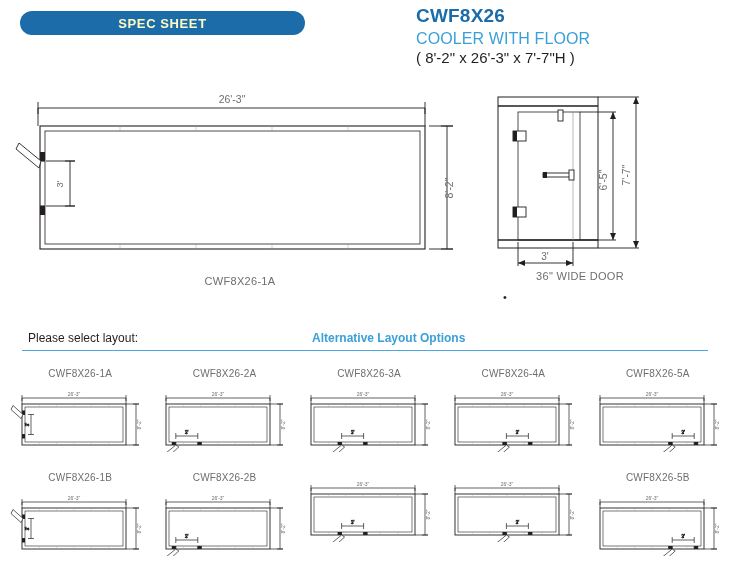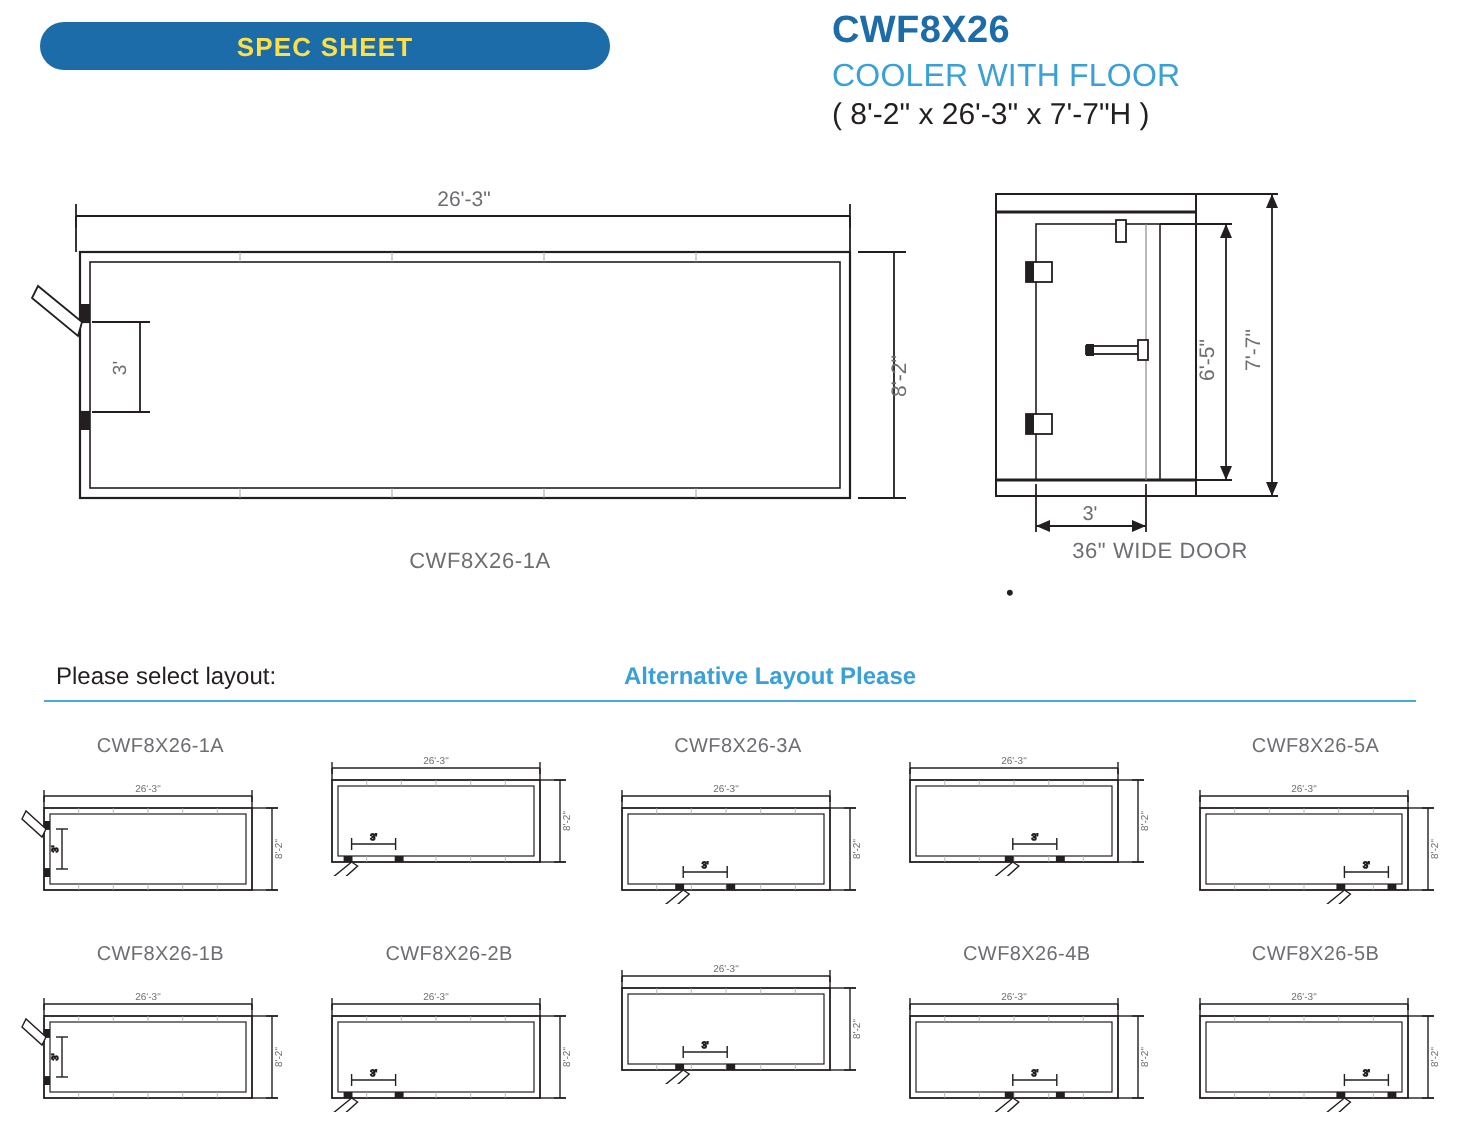--- a/index.html
+++ b/index.html
@@ -15,21 +15,21 @@
     overflow: hidden;
   }
 
   
   #spec-badge {
     position: absolute;
     left: 20px; top: 11px;
     width: 285px; height: 24px;
     background: #1b6ca8;
     border-radius: 12px;
-    color: #fde047;
+    color: #fef9c3;
     font-size: 13px;
     font-weight: bold;
     letter-spacing: .6px;
     display: flex; align-items: center; justify-content: center;
   }
   #title-block {
     position: absolute;
     left: 416px; top: 6px;
     width: 290px;
     text-align: left;
@@ -248,21 +248,21 @@
   </svg>
 </div>
 <div class="caption" id="door-caption">36" WIDE DOOR</div>
 
 <div id="door-note">
   <span class="bullet">•</span>
 </div>
 
 <div id="layout-bar">
   <div id="select-label">Please select layout:</div>
-  <div id="alt-label">Alternative Layout Please</div>
+  <div id="alt-label">Alternative Layout Options</div>
   <div id="layout-rule"></div>
 </div>
 
 <div class="thumb-row" id="thumb-row-a">
     <div class="thumb">
       <div class="thumb-label">CWF8X26-1A</div>
       <div class="thumb-art"><svg width="138" height="62" viewBox="0 0 138 62">
           <g stroke="#231f20" fill="none" stroke-width="0.7">
             <g>
               <line x1="14" y1="8" x2="118" y2="8"></line>
@@ -304,20 +304,21 @@
               <line x1="20" y1="24.5" x2="26" y2="24.5"></line>
               <line x1="20" y1="44.5" x2="26" y2="44.5"></line>
               <text x="21" y="34.5" font-family="Liberation Sans, sans-serif" font-size="4.5" fill="#6d6e71" text-anchor="middle" transform="rotate(-90 21 34.5)">3'</text>
             </g>
           </g>
           <text x="66" y="6" font-family="Liberation Sans, sans-serif" font-size="5" fill="#6d6e71" text-anchor="middle">26'-3"</text>
           <text x="133" y="34.5" font-family="Liberation Sans, sans-serif" font-size="5" fill="#6d6e71" text-anchor="middle" transform="rotate(-90 133 34.5)">8'-2"</text>
         </svg></div>
     </div>
     <div class="thumb">
+      <div class="thumb-label">CWF8X26-2A</div>
       <div class="thumb-art"><svg width="138" height="62" viewBox="0 0 138 62">
           <g stroke="#231f20" fill="none" stroke-width="0.7">
             <g>
               <line x1="14" y1="8" x2="118" y2="8"></line>
               <line x1="14" y1="5" x2="14" y2="11"></line>
               <line x1="118" y1="5" x2="118" y2="11"></line>
               <line x1="14" y1="8" x2="14" y2="14"></line>
               <line x1="118" y1="8" x2="118" y2="14"></line>
             </g>
             <g>
@@ -403,20 +404,21 @@
               <line x1="44.6" y1="43" x2="44.6" y2="49"></line>
               <line x1="66.6" y1="43" x2="66.6" y2="49"></line>
               <text x="55.6" y="44" font-family="Liberation Sans, sans-serif" font-size="4.5" fill="#6d6e71" text-anchor="middle">3'</text>
             </g>
           </g>
           <text x="66" y="6" font-family="Liberation Sans, sans-serif" font-size="5" fill="#6d6e71" text-anchor="middle">26'-3"</text>
           <text x="133" y="34.5" font-family="Liberation Sans, sans-serif" font-size="5" fill="#6d6e71" text-anchor="middle" transform="rotate(-90 133 34.5)">8'-2"</text>
         </svg></div>
     </div>
     <div class="thumb">
+      <div class="thumb-label">CWF8X26-4A</div>
       <div class="thumb-art"><svg width="138" height="62" viewBox="0 0 138 62">
           <g stroke="#231f20" fill="none" stroke-width="0.7">
             <g>
               <line x1="14" y1="8" x2="118" y2="8"></line>
               <line x1="14" y1="5" x2="14" y2="11"></line>
               <line x1="118" y1="5" x2="118" y2="11"></line>
               <line x1="14" y1="8" x2="14" y2="14"></line>
               <line x1="118" y1="8" x2="118" y2="14"></line>
             </g>
             <g>
@@ -653,21 +655,20 @@
               <line x1="44.6" y1="43" x2="44.6" y2="49"></line>
               <line x1="66.6" y1="43" x2="66.6" y2="49"></line>
               <text x="55.6" y="44" font-family="Liberation Sans, sans-serif" font-size="4.5" fill="#6d6e71" text-anchor="middle">3'</text>
             </g>
           </g>
           <text x="66" y="6" font-family="Liberation Sans, sans-serif" font-size="5" fill="#6d6e71" text-anchor="middle">26'-3"</text>
           <text x="133" y="34.5" font-family="Liberation Sans, sans-serif" font-size="5" fill="#6d6e71" text-anchor="middle" transform="rotate(-90 133 34.5)">8'-2"</text>
         </svg></div>
     </div>
     <div class="thumb">
-      <div class="thumb-label">CWF8X26-4B</div>
       <div class="thumb-art"><svg width="138" height="62" viewBox="0 0 138 62">
           <g stroke="#231f20" fill="none" stroke-width="0.7">
             <g>
               <line x1="14" y1="8" x2="118" y2="8"></line>
               <line x1="14" y1="5" x2="14" y2="11"></line>
               <line x1="118" y1="5" x2="118" y2="11"></line>
               <line x1="14" y1="8" x2="14" y2="14"></line>
               <line x1="118" y1="8" x2="118" y2="14"></line>
             </g>
             <g>

